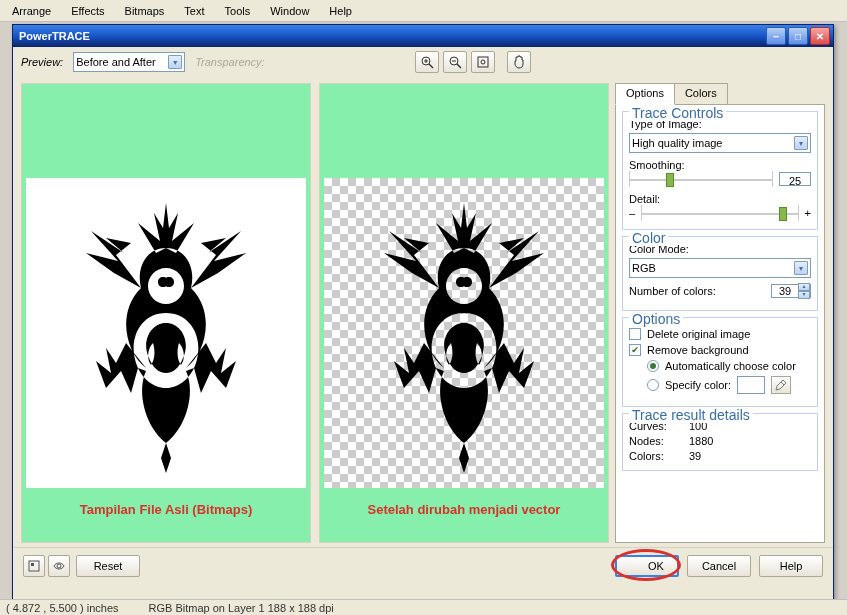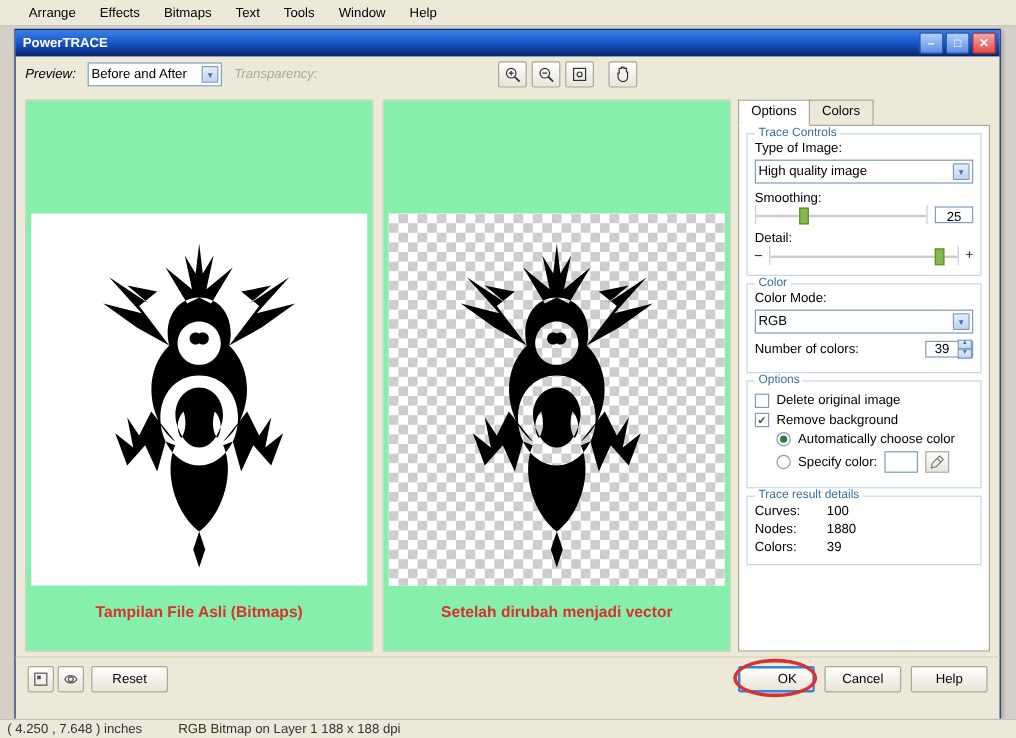--- a/index.html
+++ b/index.html
@@ -1,17 +1,17 @@
 <!DOCTYPE html>
 <html><head>
 <meta charset="utf-8">
 <style>
 * { box-sizing: border-box; font-family: Tahoma, sans-serif; font-size: 11px; }
 body { margin: 0; padding: 0; background: #d4d0c8; width: 847px; height: 615px; overflow: hidden; position: relative; }
-.menubar { display: flex; align-items: center; height: 22px; background: #ece9d8; border-bottom: 1px solid #c0c0c0; padding-left: 16px; gap: 4px; }
+.menubar { display: flex; align-items: center; height: 22px; background: #ece9d8; border-bottom: 1px solid #c0c0c0; padding-left: 4px; gap: 4px; }
 .menubar span { padding: 2px 8px; cursor: default; }
 
 .dialog { position: absolute; left: 12px; top: 24px; width: 822px; height: 582px; background: #ece9d8; border: 1px solid #0a246a; box-shadow: 2px 2px 4px rgba(0,0,0,0.3); }
 .titlebar { height: 22px; background: linear-gradient(to bottom, #3a81e6 0%, #1855c8 50%, #0a246a 100%); display: flex; align-items: center; justify-content: space-between; padding: 0 3px 0 6px; color: #fff; font-weight: bold; }
 .titlebtns { display: flex; gap: 2px; }
 .tbtn { width: 20px; height: 18px; background: linear-gradient(to bottom, #b6d1f5, #5c8de8); border: 1px solid #2a5bb0; border-radius: 2px; display: flex; align-items: center; justify-content: center; color: #fff; font-weight: bold; font-size: 10px; }
 .tbtn.close { background: linear-gradient(to bottom, #f5a6a6, #e04b4b); border-color: #b02a2a; }
 
 .toolbar { height: 30px; display: flex; align-items: center; padding: 3px 8px; gap: 10px; }
 .lbl { color: #000; font-style: italic; }
@@ -35,21 +35,21 @@
  linear-gradient(45deg,#ccc 25%,#fff 25%,#fff 75%,#ccc 75%,#ccc);
  background-size:16px 16px; background-position:0 0,8px 8px; }
 .caption { color:#d9322d; font-weight:bold; font-size:13px; margin-top:14px; text-align:center; }
 
 .side { width:218px; display:flex; flex-direction:column; }
 .tabs { display:flex; height:22px; }
 .tab { padding:3px 10px 2px 10px; border:1px solid #aca899; background:#ece9d8; margin-right:-1px; position:relative; }
 .tab.active { background:#fff; border-bottom:1px solid #fff; z-index:2; }
 .panel { border:1px solid #aca899; background:#fff; padding:6px; flex:1; margin-top:-1px; }
 .group { border:1px solid #c0d4ef; padding:6px 6px 8px 6px; margin-bottom:6px; position:relative; }
-.group .gt { position:absolute; top:-7px; left:6px; background:#fff; color:#3a6ea5; padding:0 3px; font-size:10px; }
+.group .gt { position:absolute; top:-7px; left:6px; background:#fff; color:#3a6ea5; padding:0 3px; font-size:14px; }
 .row { display:flex; align-items:center; gap:6px; margin:4px 0; }
 .sliderwrap { display:flex; align-items:center; gap:6px; width:100%; }
 .trk { flex:1; height:16px; position:relative; border-left:1px solid #ccc; border-right:1px solid #ccc; }
 .trk::before { content:""; position:absolute; top:50%; left:0; right:0; height:2px; background:#ccc; }
 .thumb { position:absolute; top:2px; width:8px; height:14px; background:#86b84b; border:1px solid #5a8f2b; }
 .numbox { width:32px; height:14px; border:1px solid #7f9db9; background:#fff; text-align:center; line-height:16px; }
 .numbox.spn { width:40px; display:flex; align-items:center; }
 .spinbtns { width:12px; display:flex; flex-direction:column; margin-left:auto; }
 .spinbtns div { height:8px; background:linear-gradient(#e3eefb,#bcd4f6); border:1px solid #7f9db9; font-size:6px; text-align:center; line-height:5px; color:#4b6f9e; }
 .chk { width:12px; height:12px; border:1px solid #7f9db9; background:#fff; display:inline-flex; align-items:center; justify-content:center; font-size:9px; color:#2a6b2a; }
@@ -257,15 +257,15 @@
     <div class="flex-r">
       <div class="circle" style="left:-4px; top:-6px"></div>
       <div class="btn def">OK</div>
       <div class="btn">Cancel</div>
       <div class="btn">Help</div>
     </div>
   </div>
 </div>
 
 <div class="status">
-  <span>( 4.250 , 7.648 ) inches</span>
+  <span>( 4.872 , 5.500 ) inches</span>
   <span>RGB Bitmap on Layer 1  188 x 188 dpi</span>
 </div>
 
 </body></html>

